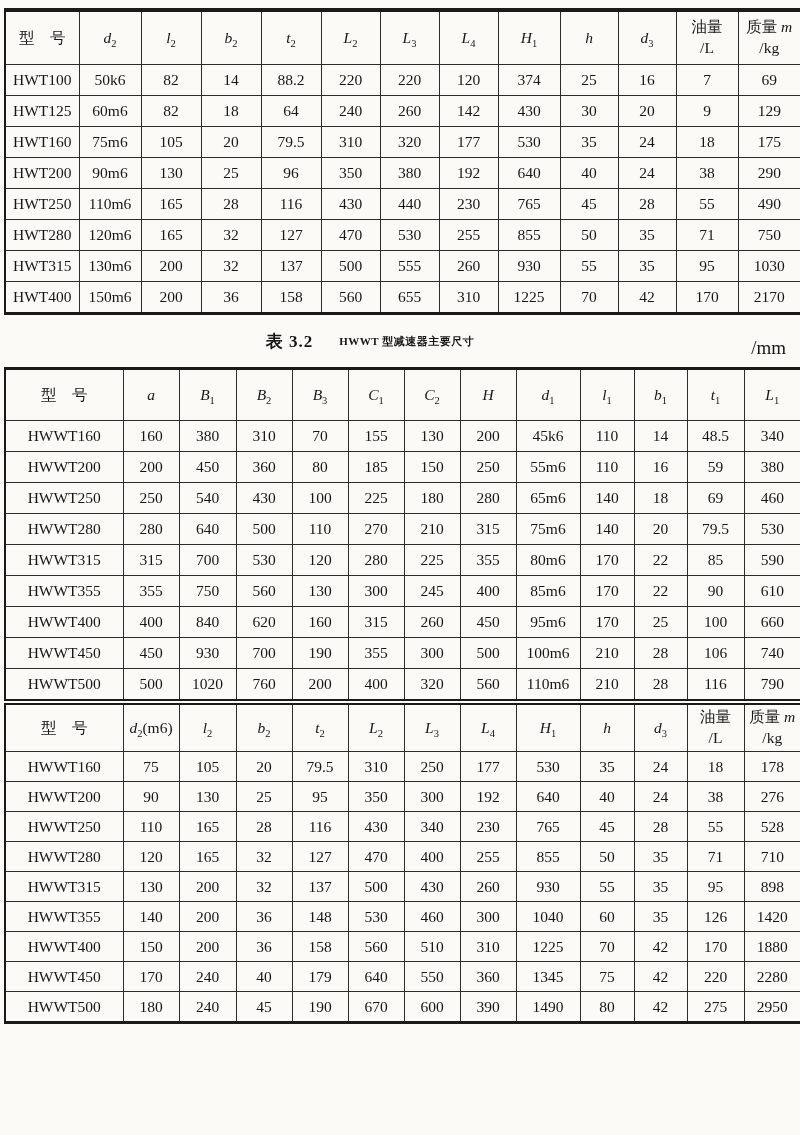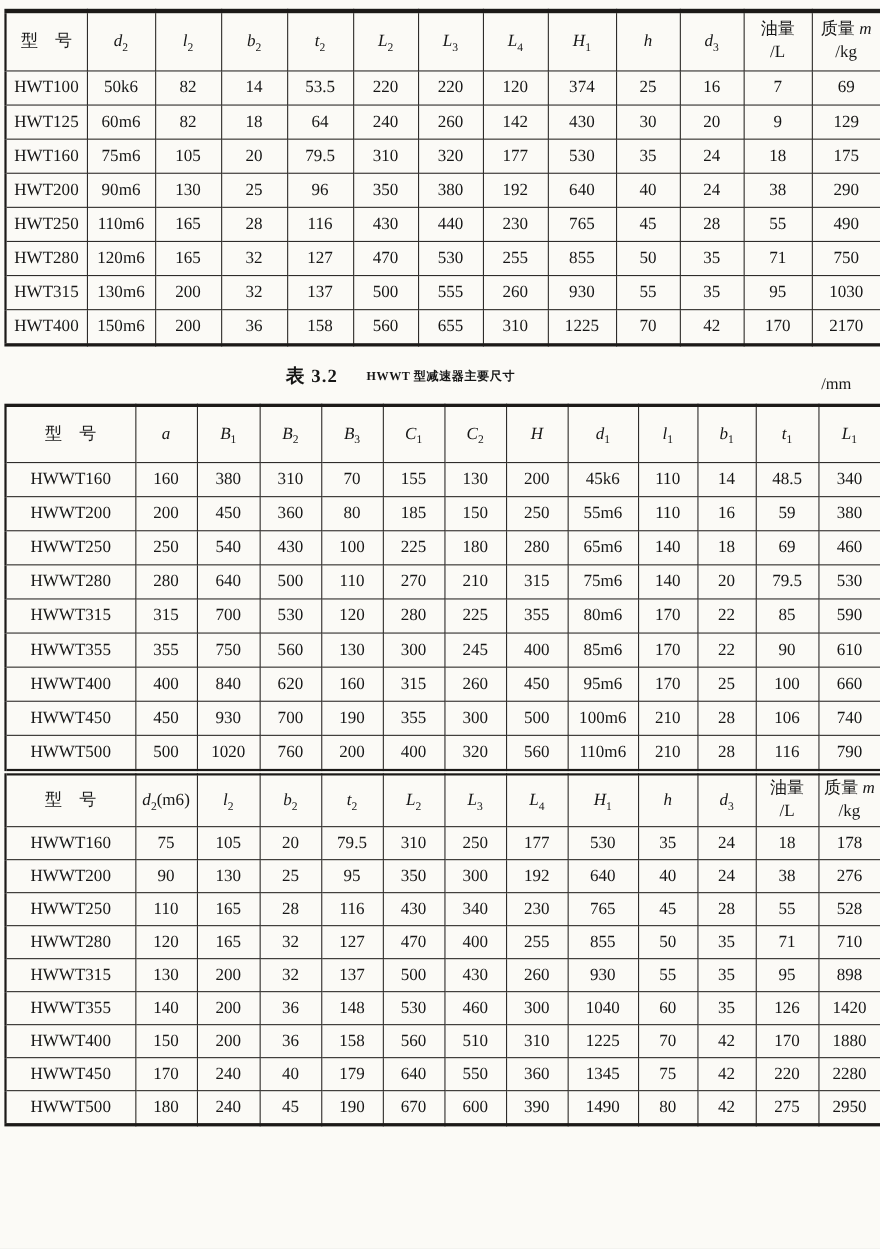--- a/index.html
+++ b/index.html
@@ -1,19 +1,19 @@
 <!DOCTYPE html>
 <html><head>
 <meta charset="utf-8">
 <style>
   html,body{margin:0;padding:0;background:#e8e8e4;}
   .page{
     width:800px;height:1135px;margin:0 auto;box-sizing:border-box;
     background:#fbfaf6;color:#161616;
-    padding:8px 16px 0 4px;
+    padding:8px 4px 0 4px;
     font-family:"Liberation Serif","DejaVu Serif",serif;
   }
   table.t{
     border-collapse:collapse;table-layout:fixed;width:100%;
     background:#fbfaf6;
   }
   table.t th,table.t td{
     border:1px solid #2e2c2a;
     text-align:center;vertical-align:middle;
     padding:0 1px;overflow:hidden;
@@ -41,21 +41,21 @@
   th .var, td .var{font-style:italic;font-family:"Liberation Serif","DejaVu Serif",serif;}
   th sub{font-size:0.68em;line-height:0;}
   th{line-height:1.35;}
 
   .caption{
     position:relative;height:52px;
     display:flex;align-items:center;justify-content:center;
   }
   .cap-no{font-weight:bold;font-size:17px;letter-spacing:1px;margin-right:26px;}
   .cap-title{font-weight:bold;font-size:11px;letter-spacing:0.5px;margin-right:60px;}
-  .cap-unit{position:absolute;right:10px;bottom:8px;font-size:15px;font-weight:normal;}
+  .cap-unit{position:absolute;right:10px;bottom:8px;font-size:19px;font-weight:normal;}
 </style>
 </head>
 <body>
 
 <div class="page">
 
   <table class="t t1">
     <colgroup>
       <col style="width:74px">
         <col style="width:62px">
@@ -87,21 +87,21 @@
           <th><span>油量</span><br><span>/L</span></th>
           <th><span>质量 </span><span class="var">m</span><br><span>/kg</span></th>
         </tr>
       </thead>
     <tbody>
         <tr>
           <td>HWT100</td>
           <td>50k6</td>
           <td>82</td>
           <td>14</td>
-          <td>53.5</td>
+          <td>88.2</td>
           <td>220</td>
           <td>220</td>
           <td>120</td>
           <td>374</td>
           <td>25</td>
           <td>16</td>
           <td>7</td>
           <td>69</td>
         </tr>
         <tr>

